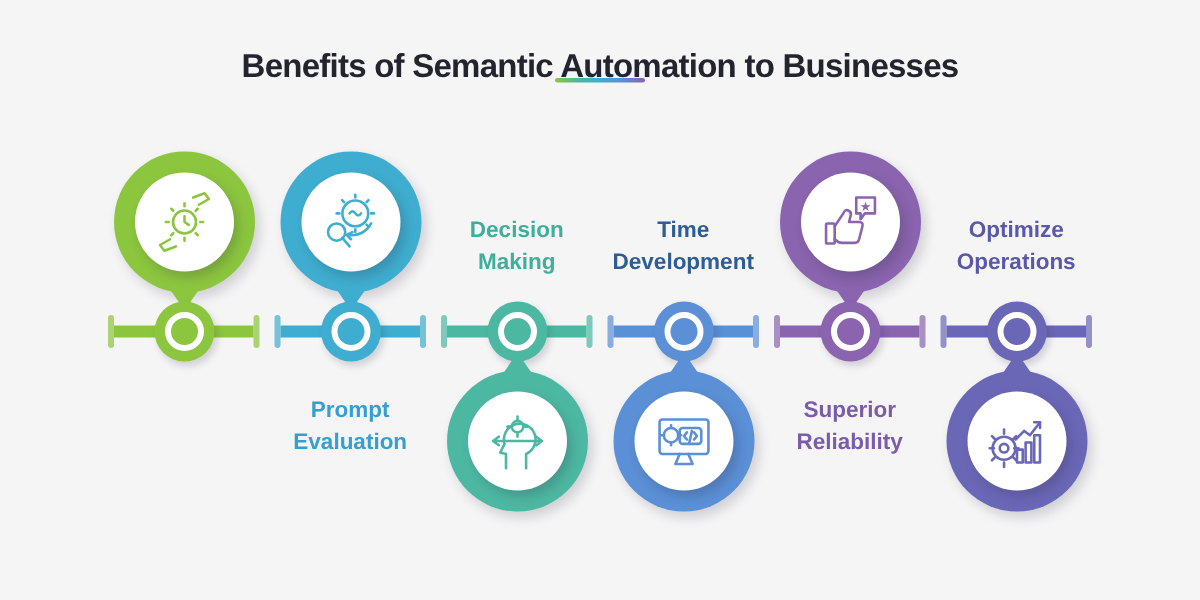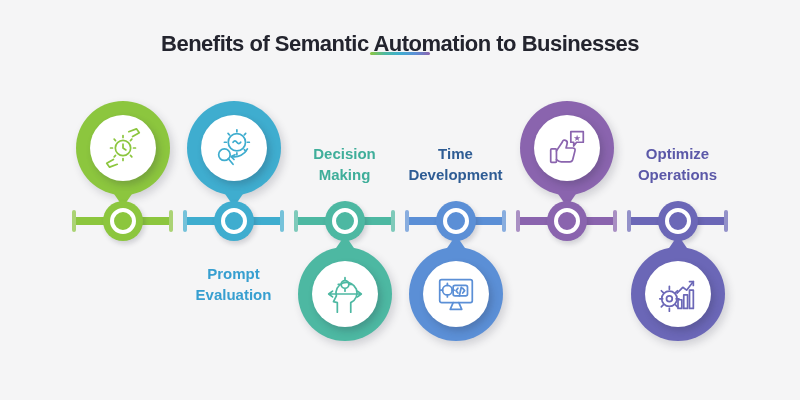--- a/index.html
+++ b/index.html
@@ -184,20 +184,24 @@
       </div>
     </div>
     <div class="seg">
       <div class="cap left"></div>
       <div class="bar"></div>
       <div class="node">
           <div class="node-inner"></div>
         </div>
       <div class="cap right"></div>
     </div>
+    <div class="zone-bottom">
+      <div class="label">Superior
+Reliability</div>
+    </div>
   </div>
 
   <div class="col" style="--c: #6b67b7; --lc: #5b58a8;">
     <div class="zone-top">
       <div class="label">Optimize
 Operations</div>
     </div>
     <div class="seg">
       <div class="cap left"></div>
       <div class="bar"></div>

